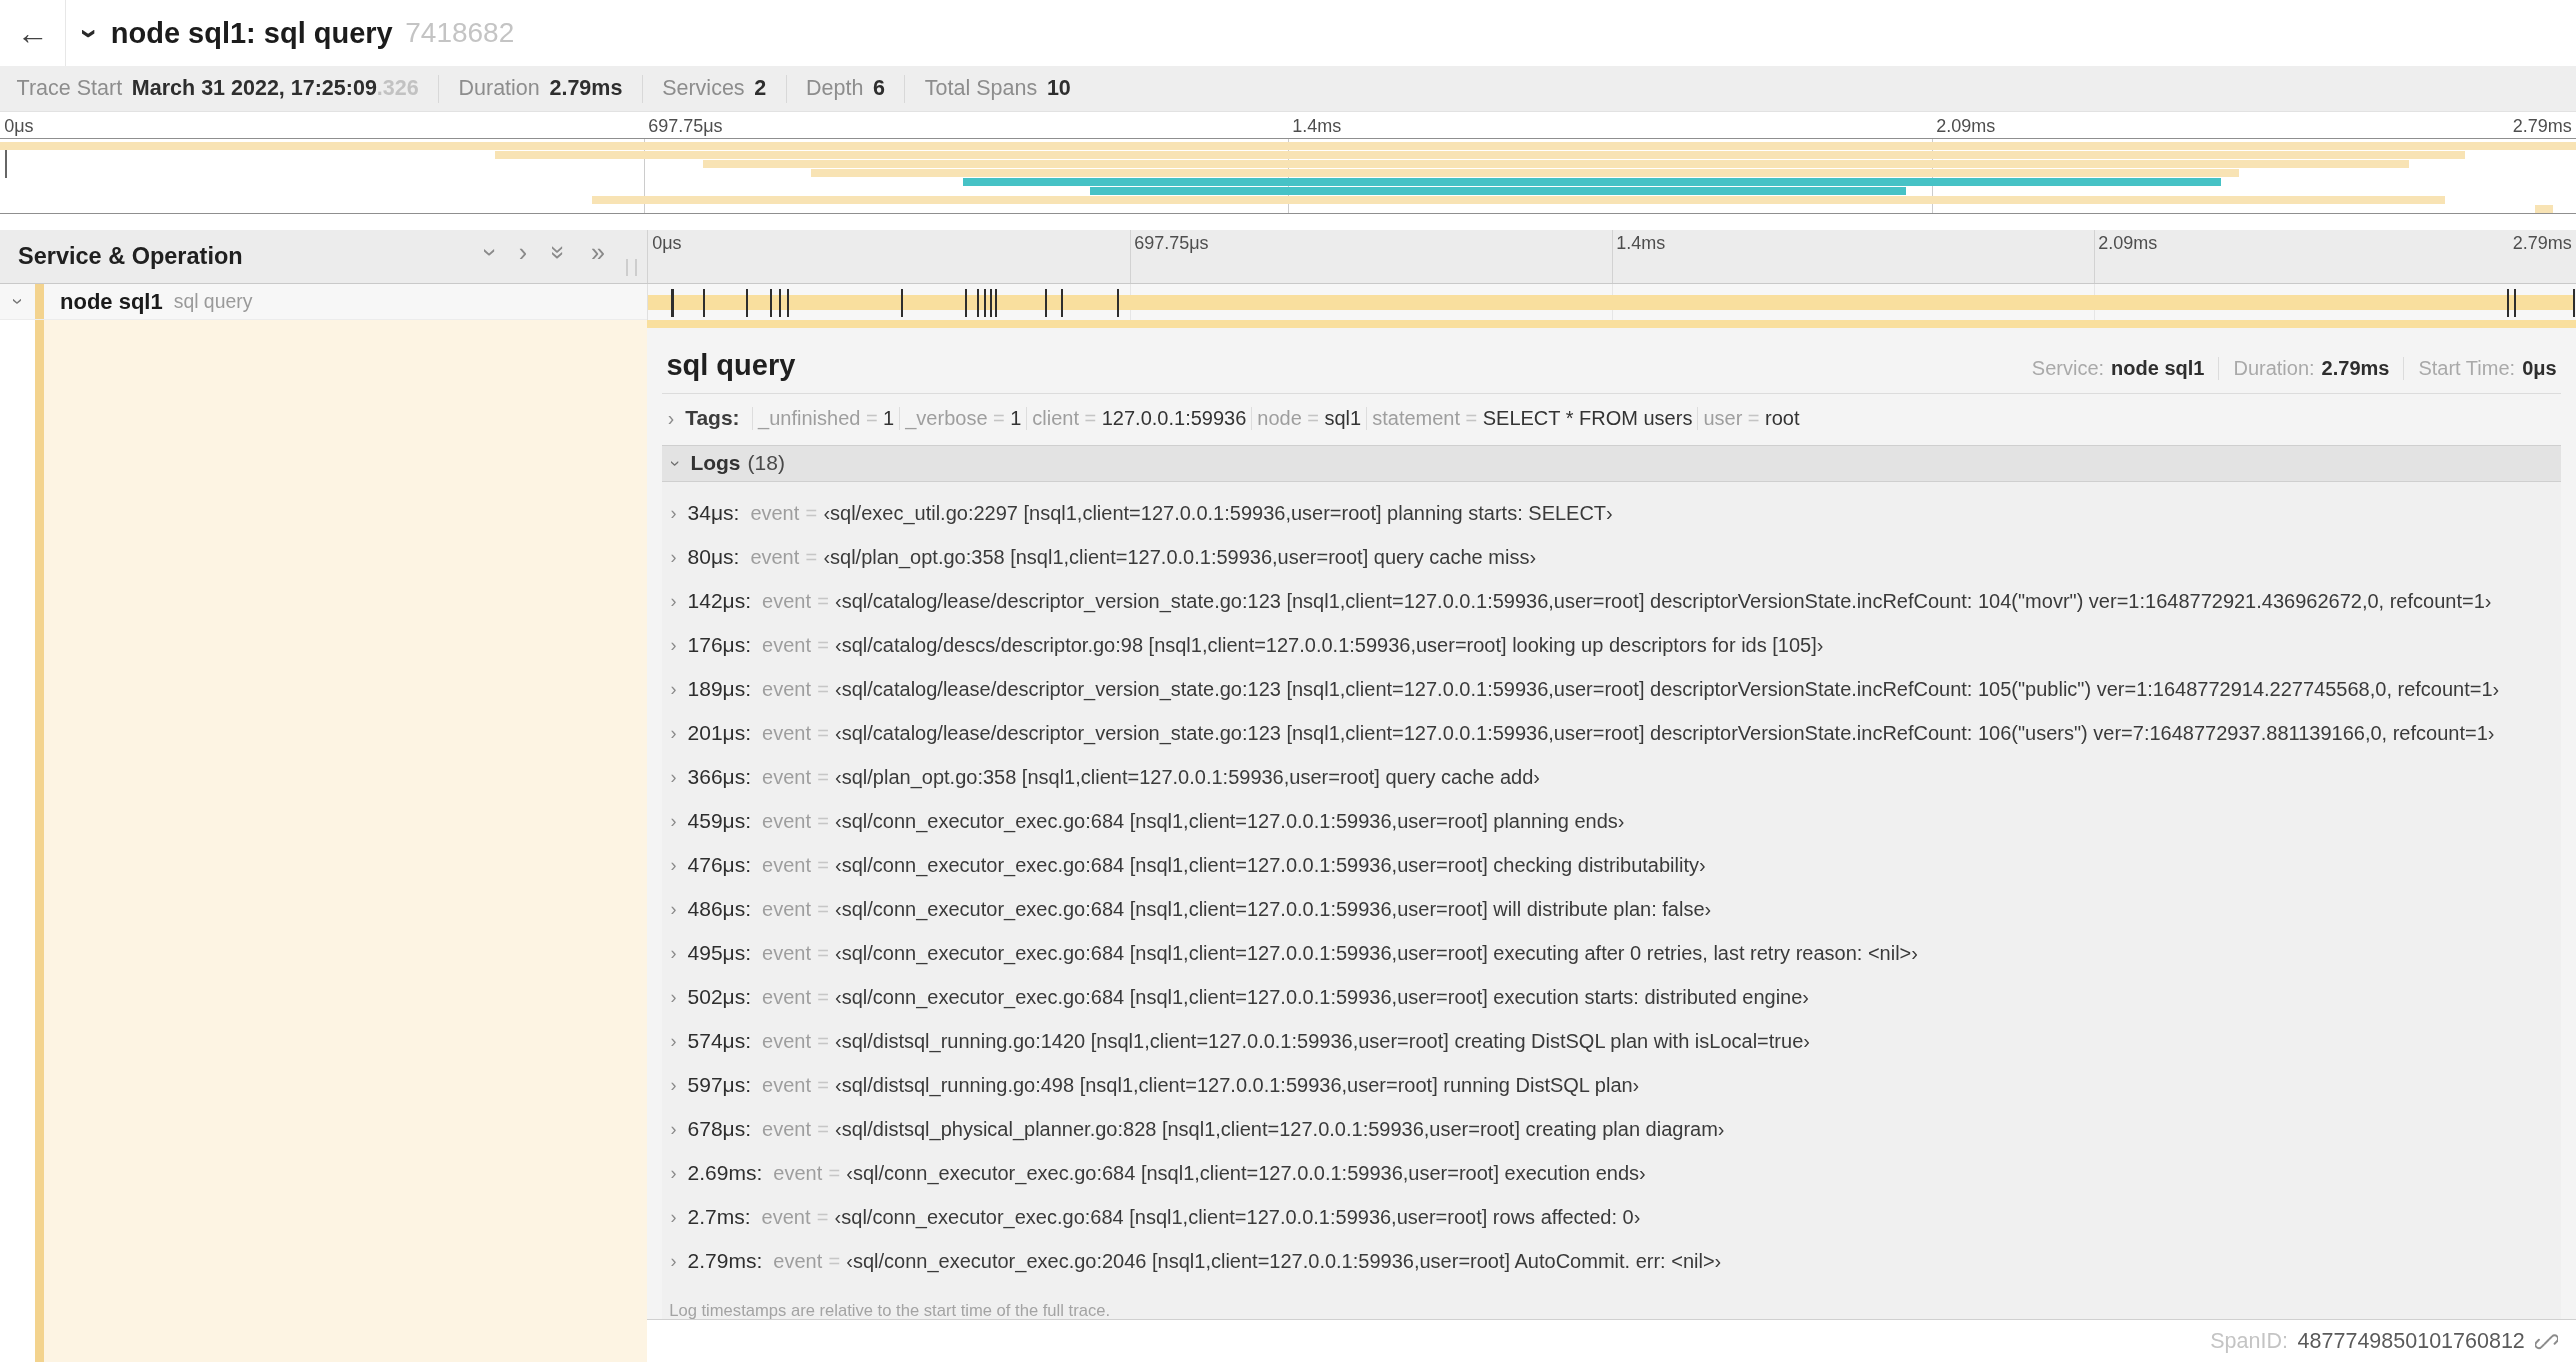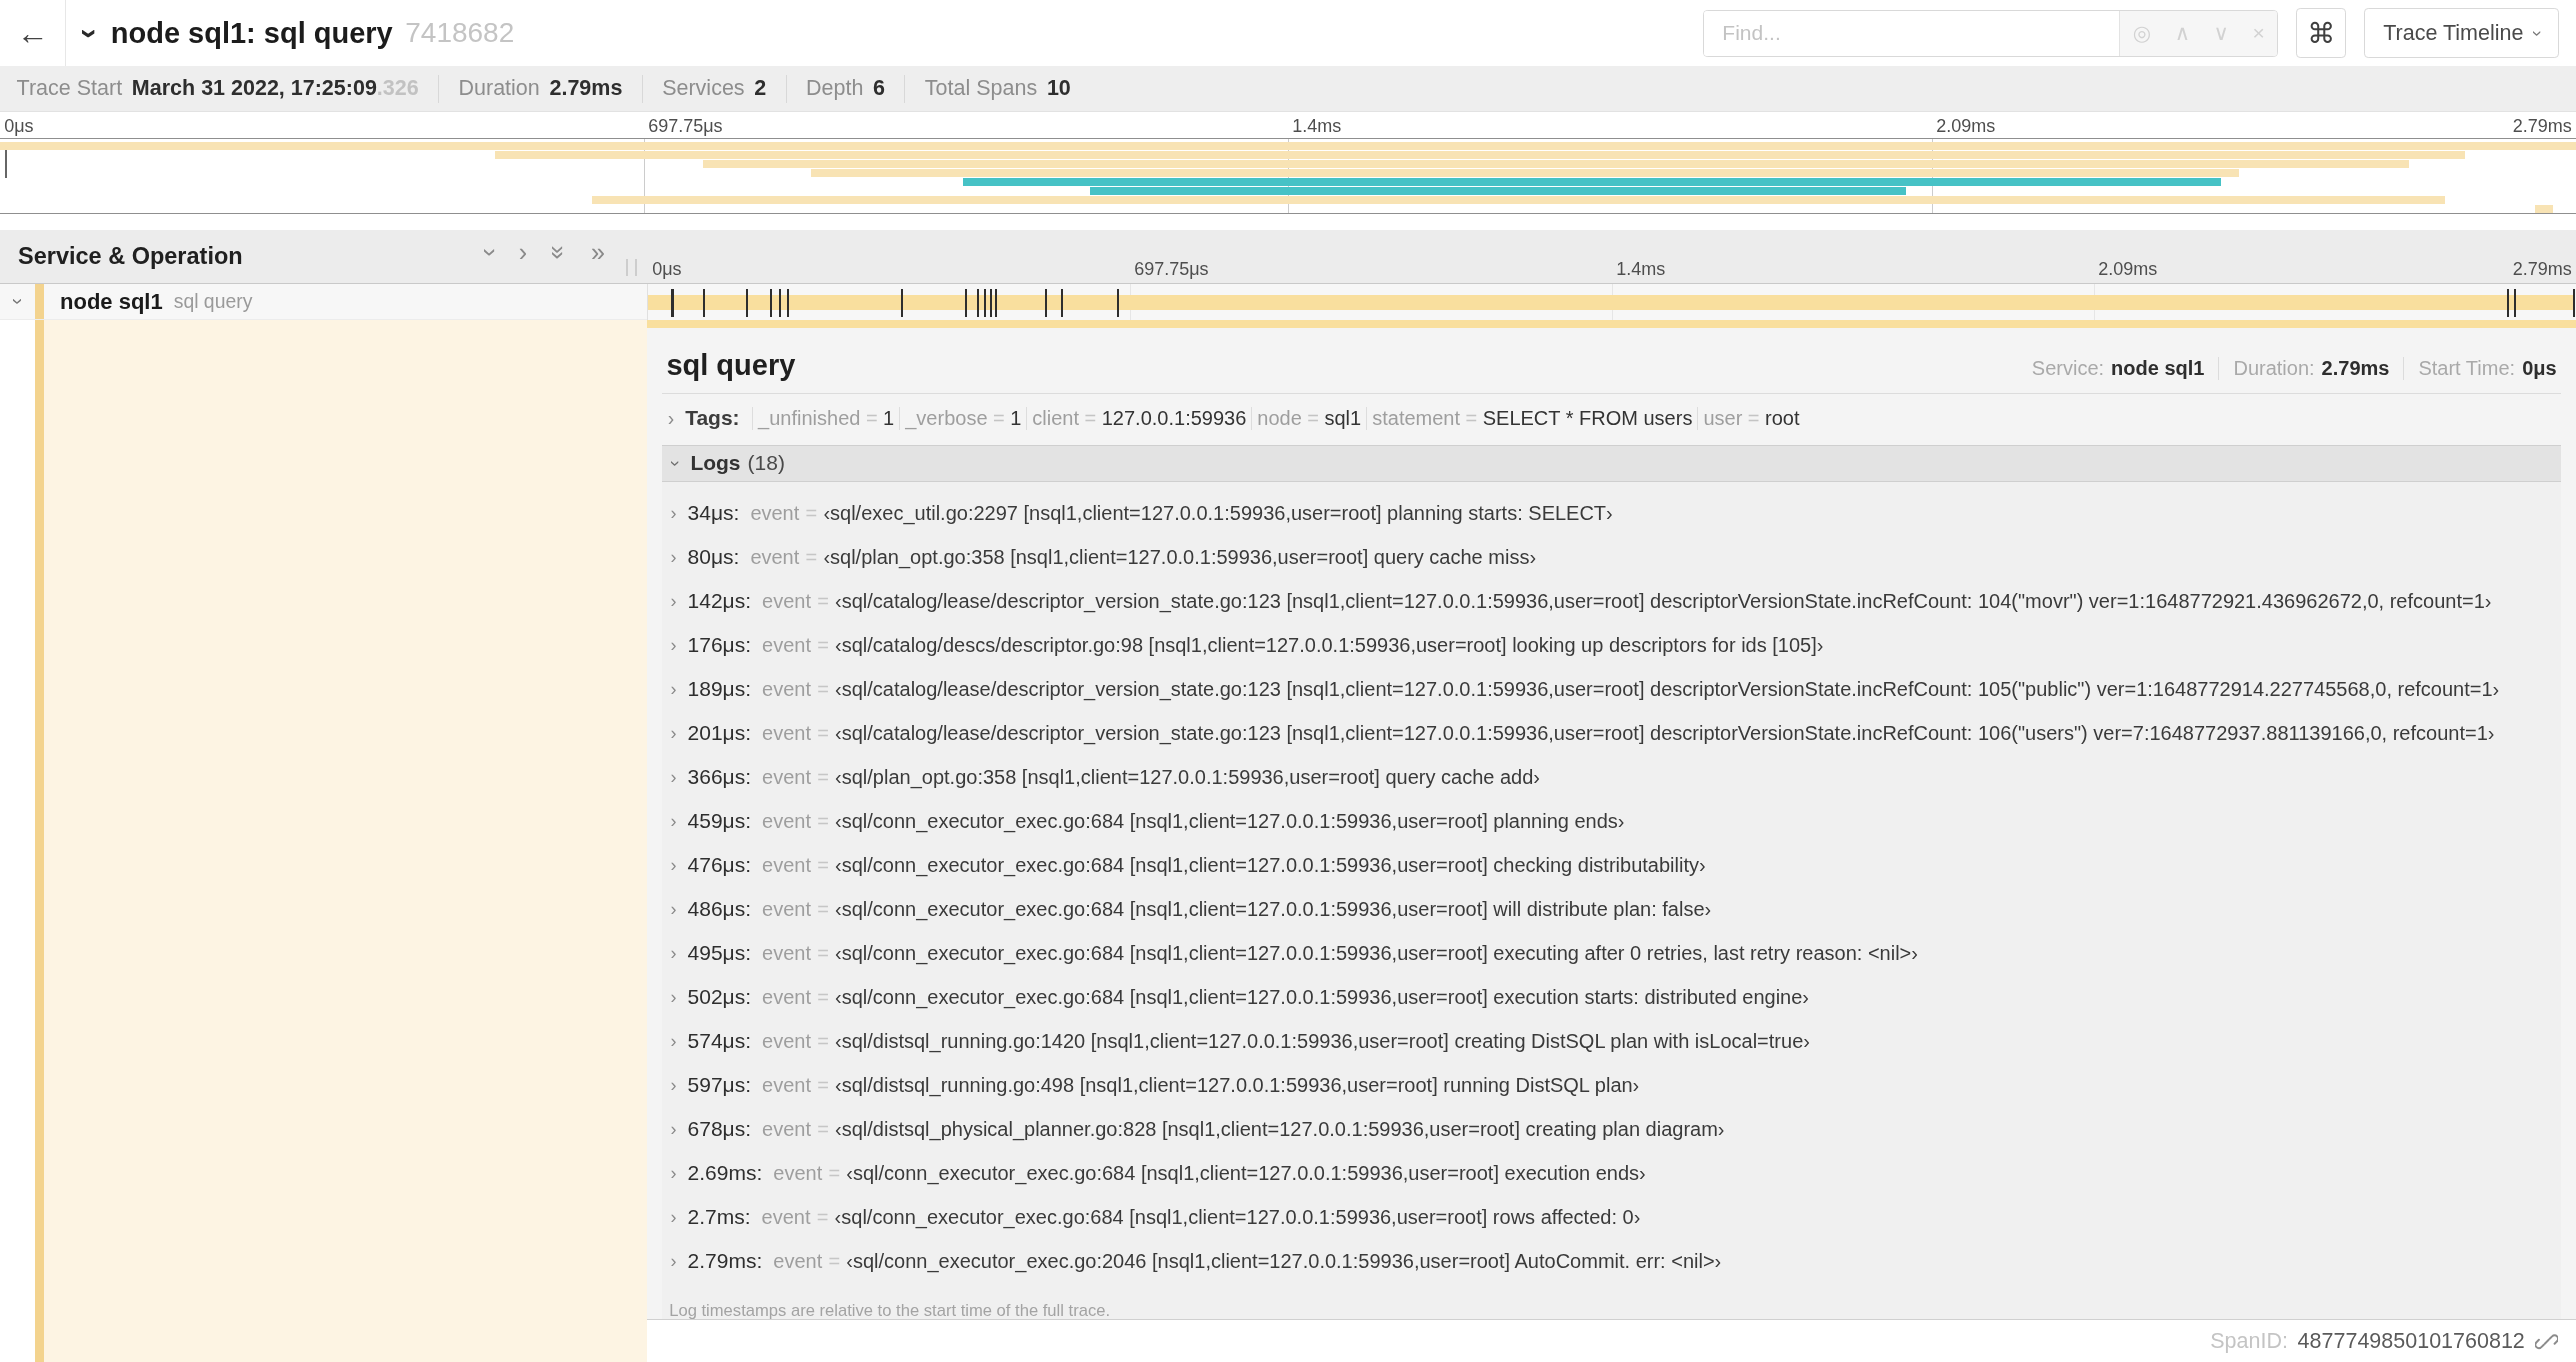--- a/index.html
+++ b/index.html
@@ -44,21 +44,21 @@
   .mruler .tick, .thright .tick { position:absolute; top:2.8px; font-size:18px; color:#4e4e4e; padding-left:4.2px; }
   .mruler .tick.last, .thright .tick.last { padding-left:0; padding-right:4.2px; transform:translateX(-100%); }
   .mcanvas { position:absolute; top:138px; left:0; right:0; height:76px; background:#fff;
     border-top:1.4px solid #8f8f8f; border-bottom:1.4px solid #8f8f8f; }
   .vline { position:absolute; top:0; bottom:0; width:0.7px; background:#ccc; }
   .mbar { position:absolute; height:8.3px; }
   .scrub { position:absolute; left:4.8px; top:5.5px; width:2.1px; height:33px; background:#666; }
 
   
   .theader { position:absolute; top:230px; left:0; right:0; height:54px; background:#ececec;
-    border-bottom:0.7px solid #c9c9c9; display:flex;align-items:center; }
+    border-bottom:0.7px solid #c9c9c9; display:flex; }
   .thleft { position:relative; width:647px; height:100%; display:flex; align-items:center; padding-left:18px; }
   .thtitle { font-size:23.5px; font-weight:bold; color:#202020; }
   .thicons { position:absolute; right:42px; top:9.7px; display:flex; gap:25px; }
   .thicons span { font-size:25px; color:#8a8a8a; cursor:pointer; line-height:1; }
   .rot90 { display:inline-block; transform:rotate(90deg); }
   .grip { position:absolute; right:9.7px; bottom:7px; width:11px; height:16.6px; cursor:col-resize;
     border-left:2.1px solid #cdcdcd; border-right:2.1px solid #cdcdcd; }
   .thright { position:relative; flex:1; border-left:0.7px solid #d2d2d2; }
   .thright .vline { background:#d2d2d2; }
 
@@ -123,38 +123,20 @@
 
   <header class="topbar">
     <button class="backbtn">
       <span>←</span>
     </button>
     <div class="titlewrap">
       <span class="title-chev">›</span>
       <span class="ptitle">node sql1: sql query</span>
       <span class="traceid">7418682</span>
     </div>
-    <div class="findwrap">
-      <div class="findbox">
-        <input placeholder="Find..." style="">
-        <div class="findbtns">
-          <span>◎</span>
-          <span>∧</span>
-          <span>∨</span>
-          <span>×</span>
-        </div>
-      </div>
-      <button class="kbdbtn">
-        <span>⌘</span>
-      </button>
-      <button class="viewsel">
-        <span>Trace Timeline</span>
-        <span class="caret">›</span>
-      </button>
-    </div>
   </header>
 
   <div class="summary" id="summary-bar">
       <span class="sumitem">
         <span class="sumlabel">Trace Start</span>
         <span class="sumvalue">March 31 2022, 17:25:09</span>
         <span class="sumsuffix">.326</span>
       </span>
       <span class="sumitem">
         <span class="sumlabel">Duration</span>

